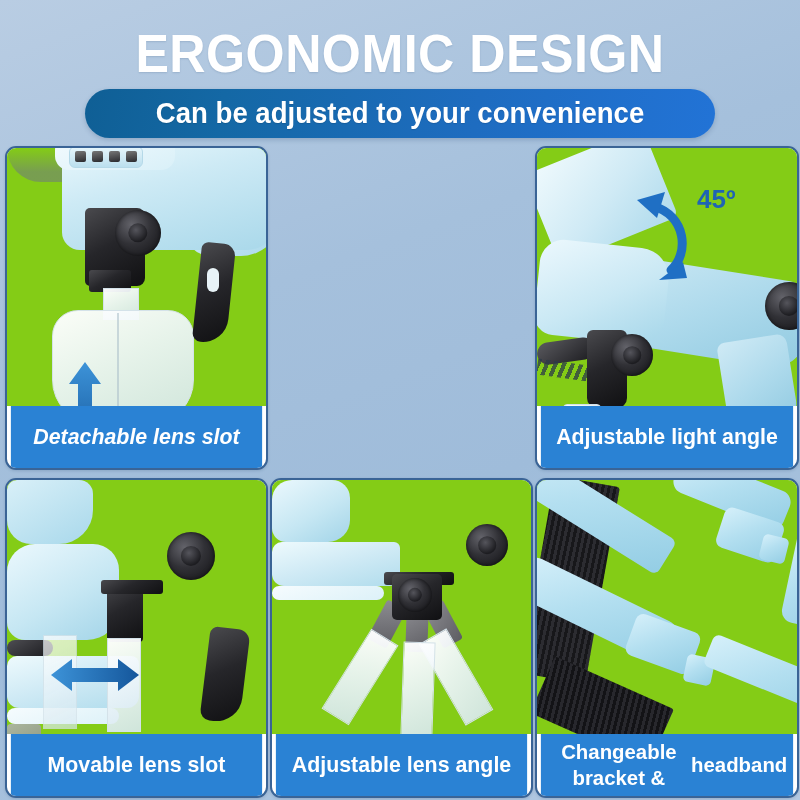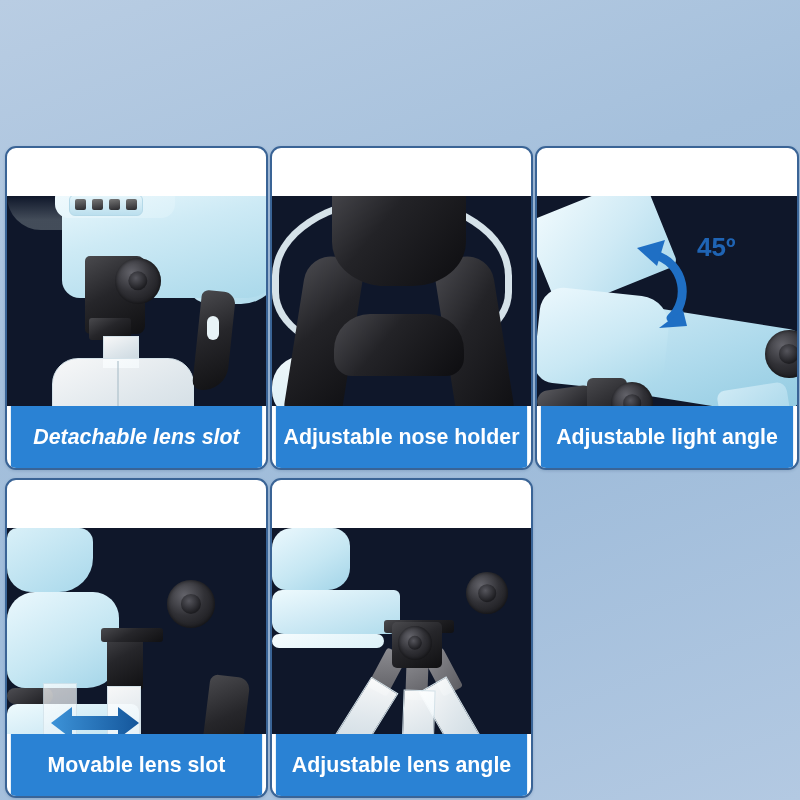--- a/index.html
+++ b/index.html
@@ -78,23 +78,22 @@
     border-radius: 11px;
     background: #ffffff;
     overflow: hidden;
     box-shadow: 0 1px 3px rgba(40,70,110,0.2);
     display: flex;
     flex-direction: column;
   }
   .photo {
     position: relative;
     flex: 1 1 auto;
-    background: #0f172a;
+    background: #84cc16;
     overflow: hidden;
-    margin-top: 48px;
   }
   .caption {
     flex: 0 0 auto;
     height: 62px;
     background: #2a82d4;
     color: #ffffff;
     display: flex;
     align-items: center;
     justify-content: center;
     text-align: center;
@@ -296,20 +295,26 @@
              transform: rotate(10deg); border-radius: 3px; }
   #p6-strap2 { left: 262px; top: 176px; width: 130px; height: 62px;
              background: repeating-linear-gradient(80deg, #131316 0 3px, #28282d 3px 6px);
              transform: rotate(24deg); border-radius: 3px; }
 </style>
 </head>
 <body>
 
 <div class="page">
 
+  <div class="header">
+    <div class="title">ERGONOMIC DESIGN</div>
+    <div class="subtitle-pill">
+      <span class="subtitle-text">Can be adjusted to your convenience</span>
+    </div>
+  </div>
 
   <div class="grid">
 
     <div class="card" id="card-1">
       <div class="photo">
         <div class="plastic-lt" id="p1-sidearm"></div>
         <div class="plastic-lt" id="p1-body"></div>
         <div class="plastic-lt" id="p1-visorlip"></div>
         <div id="p1-leds" style="position:absolute">
           <div class="led" style="left:5px"></div>
@@ -333,32 +338,20 @@
               <stop offset="0%" stop-color="#3d93d8"></stop>
                 <stop offset="100%" stop-color="#14569b"></stop>
             </linearGradient>
           </defs>
           <polygon points="20,2 36,24 27,24 27,72 36,72 20,94 4,72 13,72 13,24 4,24" fill="url(#agv1)"></polygon>
         </svg>
       </div>
       <div class="caption">Detachable lens slot</div>
     </div>
 
-    <div class="card" id="card-2">
-      <div class="photo">
-        <div id="p2-frame"></div>
-        <div class="nosepad-leg" id="p2-left"></div>
-        <div class="nosepad-leg" id="p2-right"></div>
-        <div class="nosepad-leg" id="p2-top"></div>
-        <div id="p2-hole"></div>
-        <div class="nosepad-leg" id="p2-bridge"></div>
-
-      </div>
-      <div class="caption">Adjustable nose holder</div>
-    </div>
 
     <div class="card" id="card-3">
       <div class="photo">
         <div class="plastic-md" id="p3-body"></div>
         <div id="p3-visor"></div>
         <div id="p3-head"></div>
         <div id="p3-headdark"></div>
         <div id="p3-brand"></div>
         <div class="knob" id="p3-knob"></div>
         <div class="plastic-md" id="p3-arm"></div>
@@ -421,15 +414,39 @@
               <stop offset="0%" stop-color="#3d93d8"></stop>
                 <stop offset="100%" stop-color="#14569b"></stop>
             </linearGradient>
           </defs>
           <polygon points="2,19 23,3 23,12 69,12 69,3 90,19 69,35 69,26 23,26 23,35" fill="url(#agh4)"></polygon>
         </svg>
       </div>
       <div class="caption">Movable lens slot</div>
     </div>
 
+    <div class="card" id="card-6">
+      <div class="photo">
+        <div id="p6-strap"></div>
+        <div id="p6-strap2"></div>
+
+        <div class="bracket-arm" id="p6-arm-main"></div>
+        <div class="bracket-arm" id="p6-arm-main2"></div>
+        <div class="bracket-arm" id="p6-tip1"></div>
+
+        <div class="bracket-arm" id="p6-arm-top"></div>
+        <div class="bracket-arm" id="p6-tip2"></div>
+
+        <div class="bracket-arm" id="p6-nub-a"></div>
+        <div class="bracket-arm" id="p6-clasp"></div>
+
+        <div class="bracket-arm" id="p6-nub-b"></div>
+        <div class="bracket-arm" id="p6-arm-bottom"></div>
+      </div>
+      <div class="caption two-line">
+        <span>Changeable bracket &amp;</span>
+          <br>
+        <span>headband</span>
+      </div>
+    </div>
 
   </div>
 </div>
 
 </body></html>

